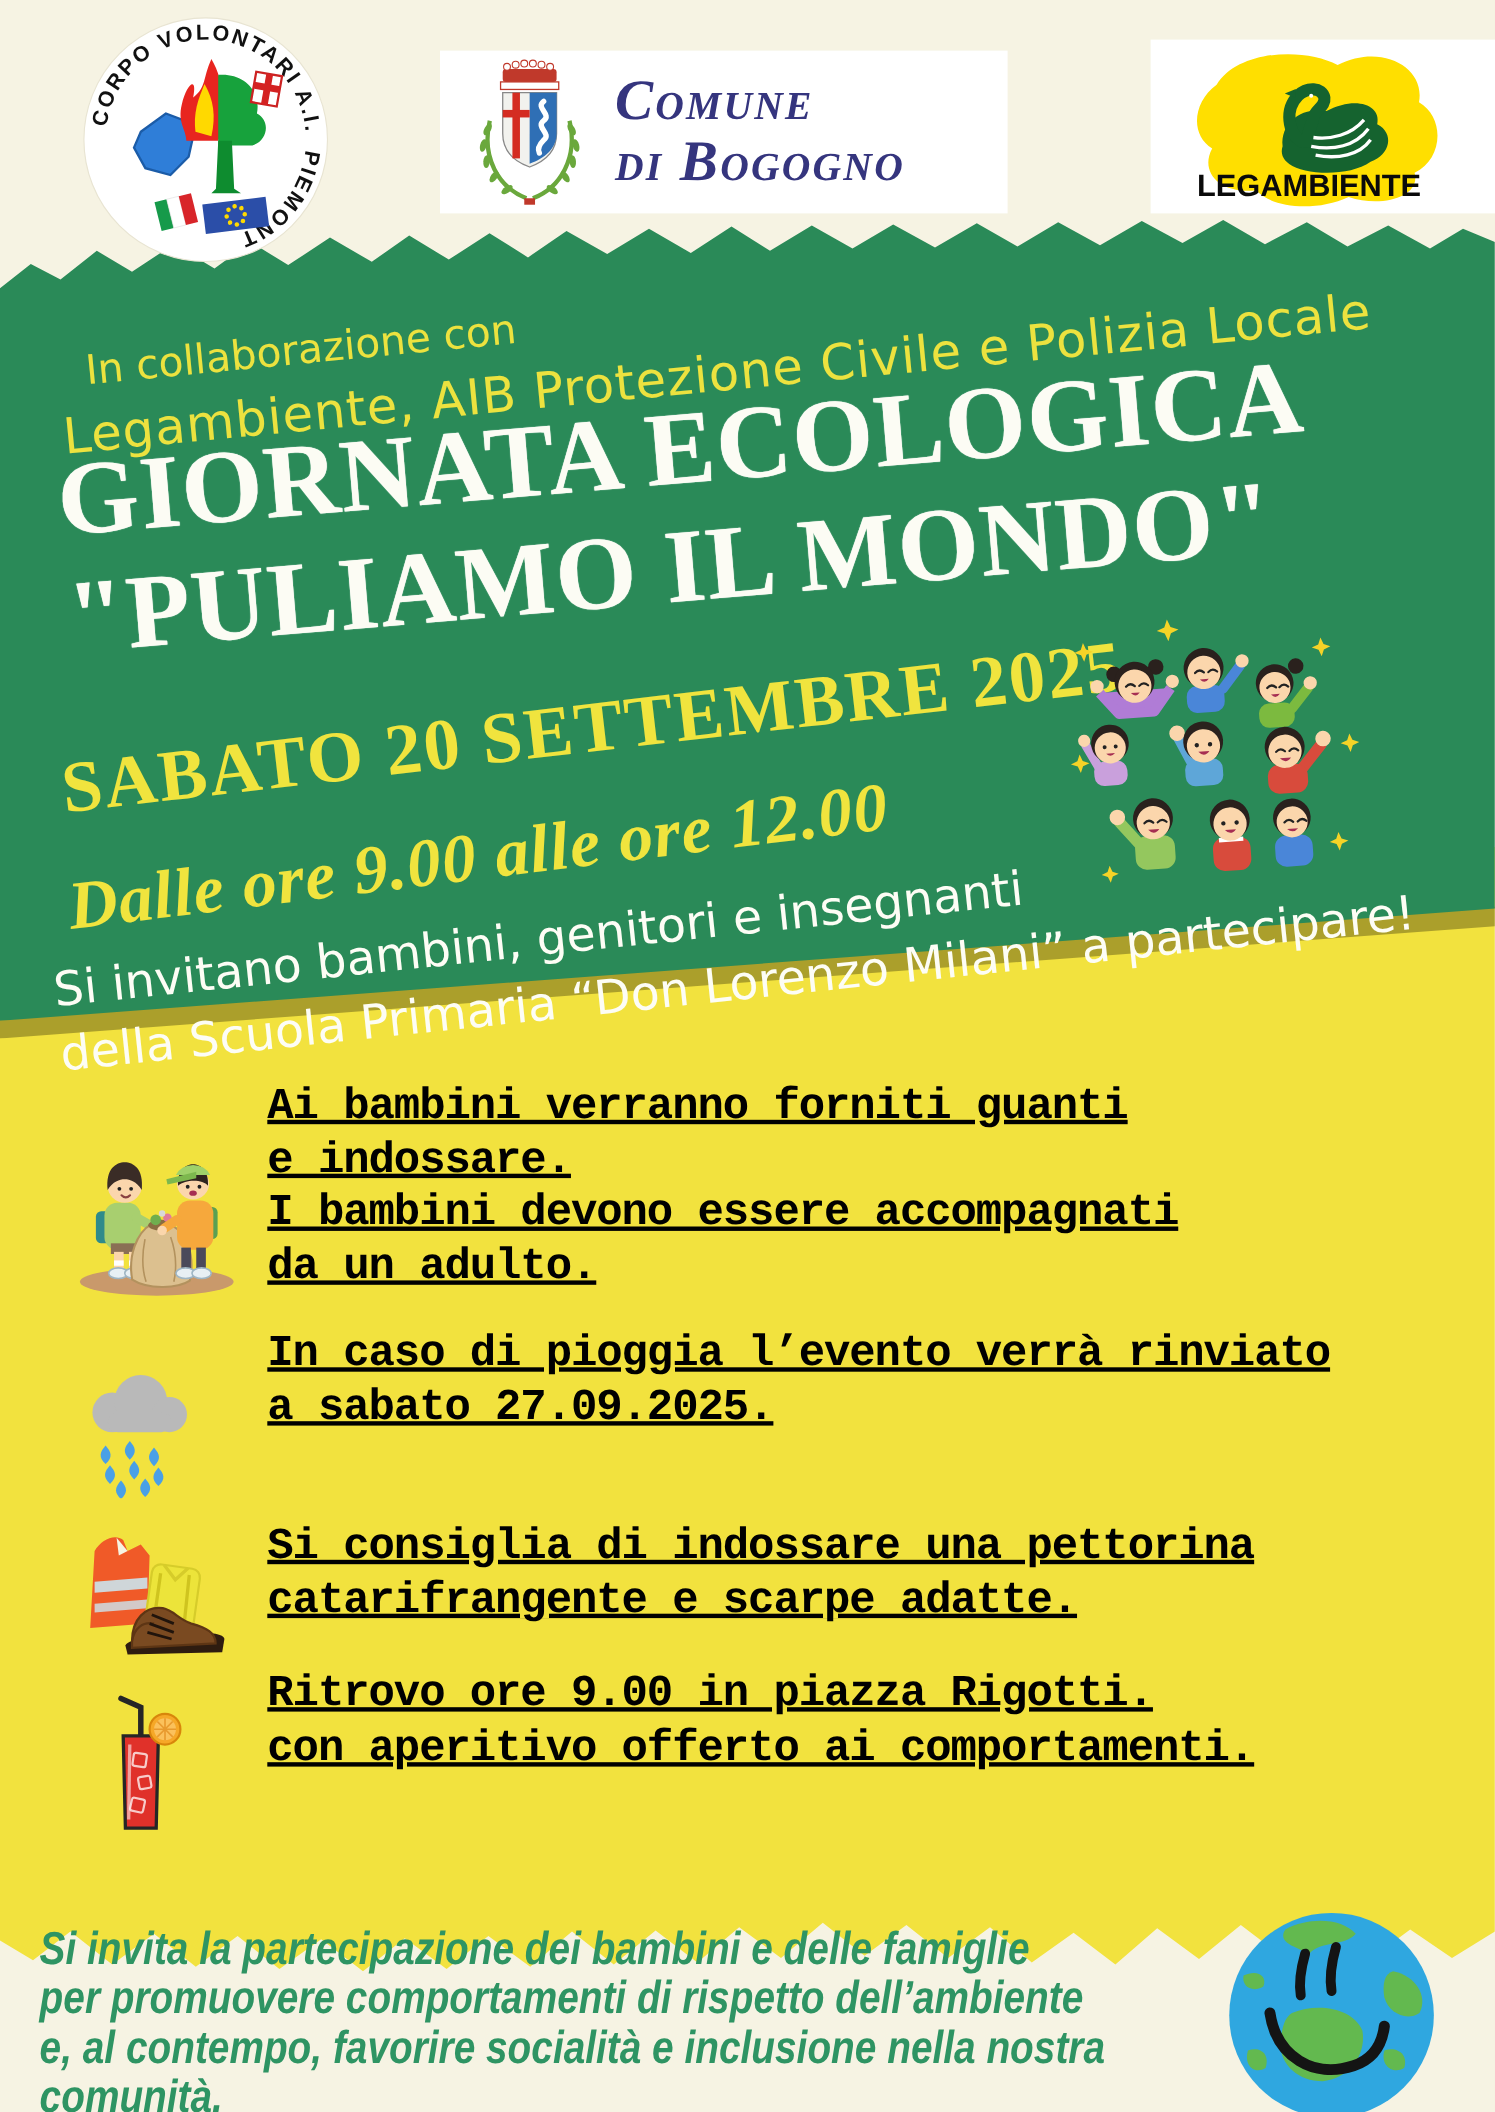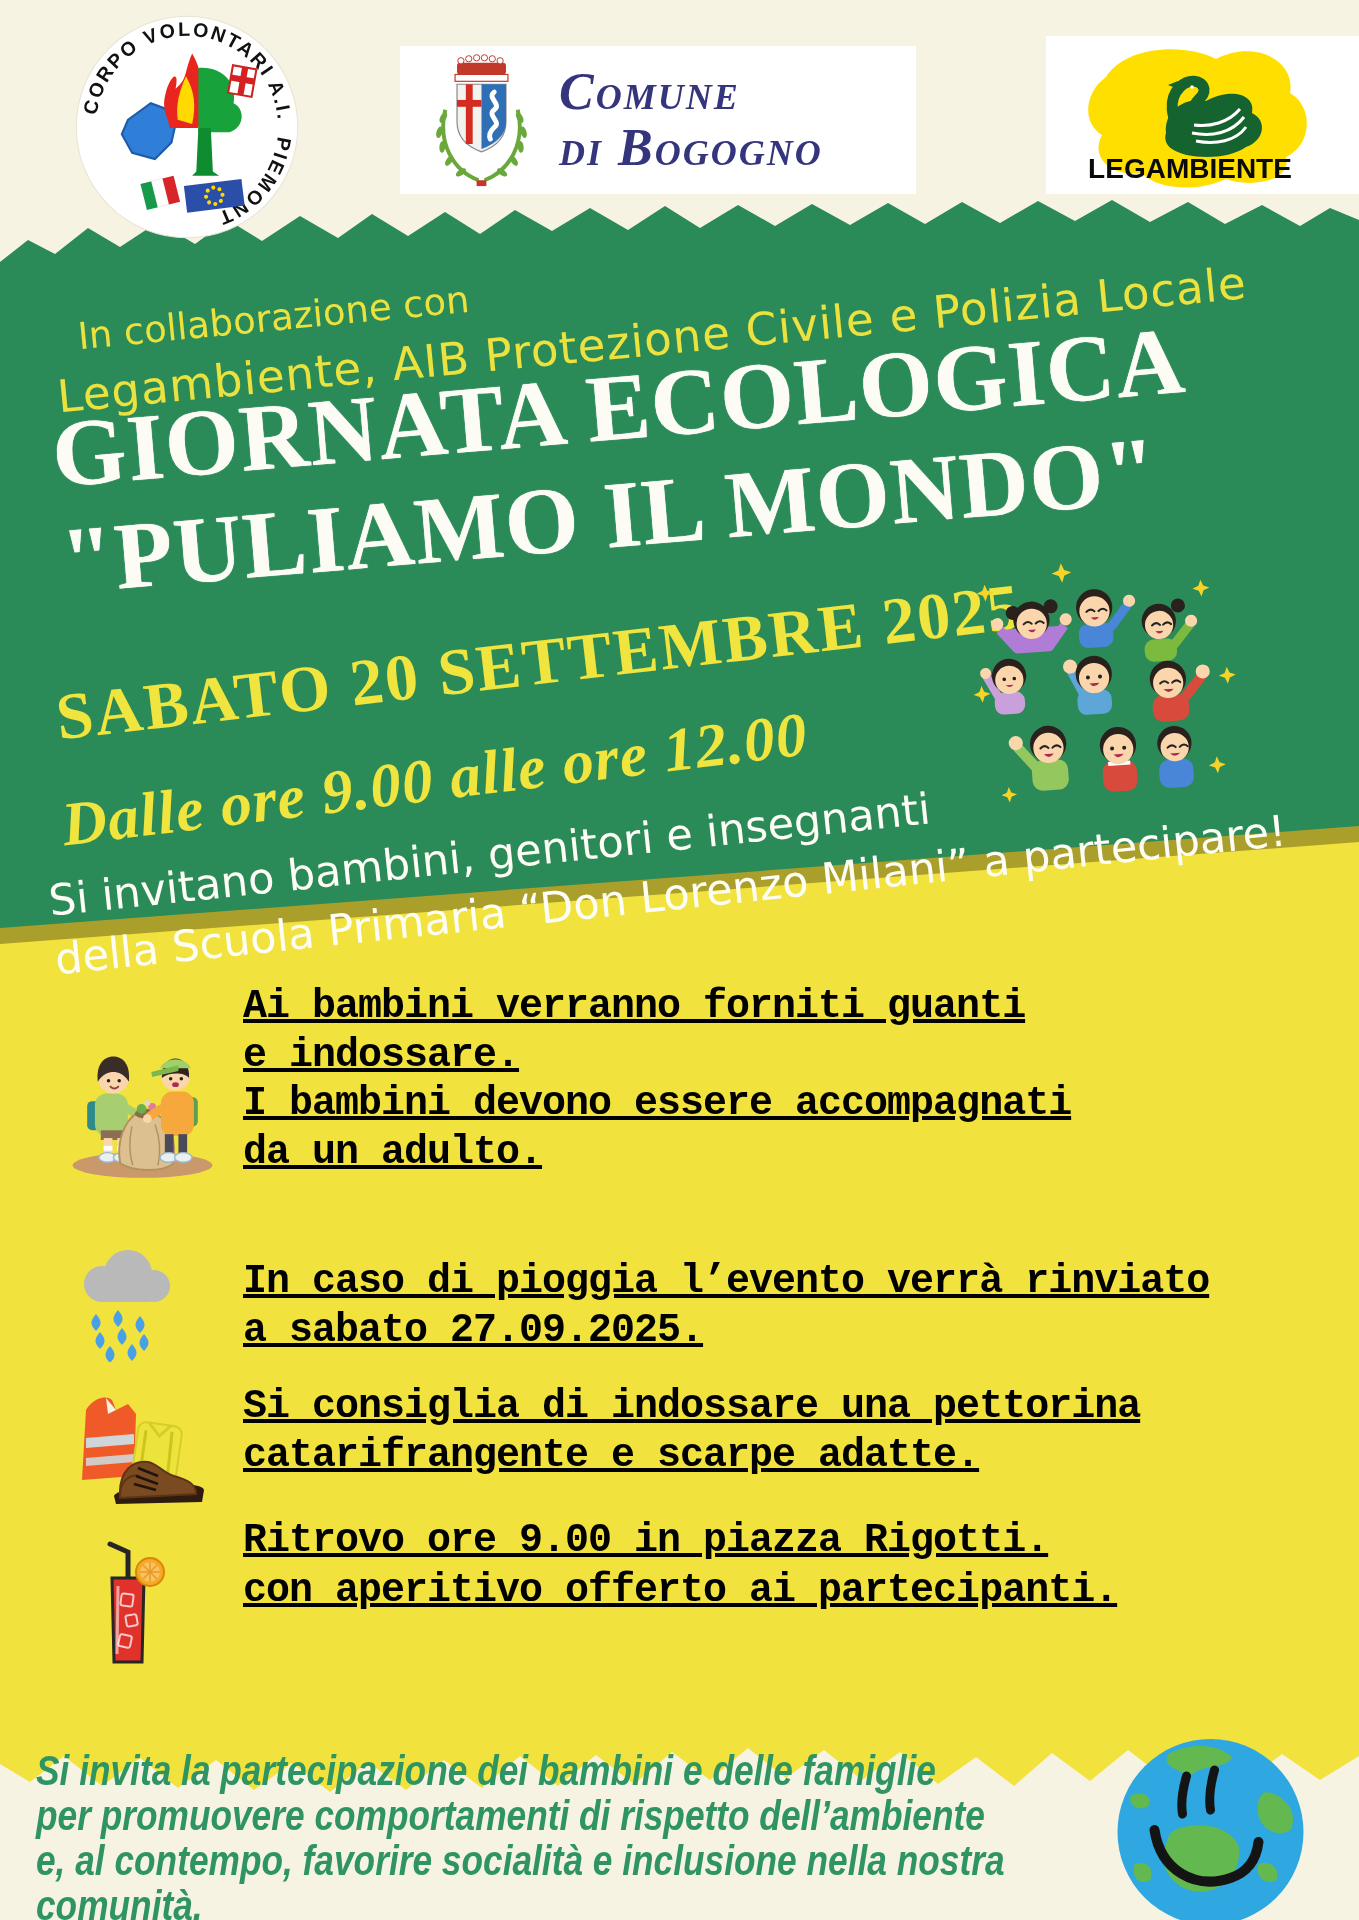--- a/index.html
+++ b/index.html
@@ -357,21 +357,21 @@
       <use href="#drop" transform="translate(26,78)"></use>
         <use href="#drop" transform="translate(48,74)"></use>
       <use href="#drop" transform="translate(70,80)"></use>
         <use href="#drop" transform="translate(30,96)"></use>
       <use href="#drop" transform="translate(52,92)"></use>
         <use href="#drop" transform="translate(74,98)"></use>
       <use href="#drop" transform="translate(40,110)"></use>
         <use href="#drop" transform="translate(62,108)"></use>
     </g>
   </svg>
-  <div class="abs type item-text" style="top:1258px">
+  <div class="abs type item-text" style="top:1208px">
     <div>In caso di pioggia l’evento verrà rinviato</div>
     <div>a sabato 27.09.2025.</div>
   </div>
 
   <svg class="abs" style="left:62px;top:1380px" width="150" height="135" viewBox="0 0 150 135">
     <path d="M24,30 C30,20 42,14 50,20 L54,30 66,24 74,34 72,96 20,100 z" fill="#f05a28"></path>
     <path d="M44,18 L54,30 46,34 z" fill="#f6f3e3"></path>
     <path d="M24,58 L72,54 72,64 24,68 z" fill="#cfd6d9"></path>
     <path d="M24,78 L72,74 72,82 24,86 z" fill="#cfd6d9" opacity=".9"></path>
     <g transform="rotate(8 95 80)">
@@ -403,21 +403,21 @@
     <g>
       <circle cx="68" cy="36" r="14" fill="#f6a827" stroke="#d8860b" stroke-width="2"></circle>
       <circle cx="68" cy="36" r="10" fill="#fbc15c"></circle>
       <g stroke="#e89a2e" stroke-width="1.5">
         <path d="M68,26 L68,46 M58,36 L78,36 M61,29 L75,43 M61,43 L75,29"></path>
       </g>
     </g>
   </svg>
   <div class="abs type item-text" style="top:1516px;line-height:50px">
     <div>Ritrovo ore 9.00 in piazza Rigotti.</div>
-    <div>con aperitivo offerto ai partecipanti.</div>
+    <div>con aperitivo offerto ai comportamenti.</div>
   </div>
 
   <div class="abs footer-text">
     <div>Si invita la partecipazione dei bambini e delle famiglie</div>
     <div>per promuovere comportamenti di rispetto dell’ambiente</div>
     <div>e, al contempo, favorire socialità e inclusione nella nostra</div>
     <div>comunità.</div>
   </div>
 
   <svg class="abs" style="left:1088px;top:1732px" width="245" height="190" viewBox="0 0 240 190">

